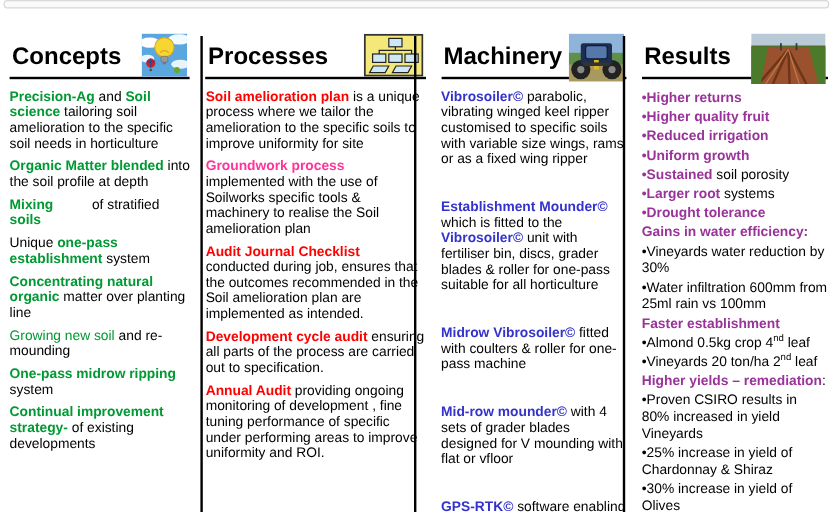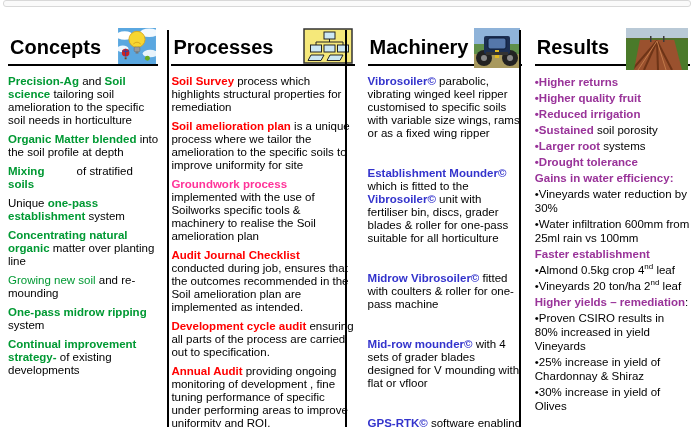--- a/index.html
+++ b/index.html
@@ -97,21 +97,20 @@
             <rect x="7.5" y="17" width="11" height="7"></rect>
             <rect x="21" y="17" width="11" height="7"></rect>
             <rect x="34.5" y="17" width="11" height="7"></rect>
             <path d="M8,27 H21 L18,32.5 H5 Z"></path>
             <path d="M27,27 H40 L37,32.5 H24 Z"></path>
           </g>
         </svg>
       </span>
     </div>
     <div class="col-body">
-        <div class="para"><span style="color: rgb(255, 0, 0); font-weight: bold;">Soil Survey</span><span style="color: rgb(0, 0, 0);"> process which highlights structural properties for remediation</span></div>
         <div class="para"><span style="color: rgb(255, 0, 0); font-weight: bold;">Soil amelioration plan</span><span style="color: rgb(0, 0, 0);"> is a unique process where we tailor the amelioration to the specific soils to improve uniformity for site</span></div>
         <div class="para"><span style="color: rgb(255, 51, 153); font-weight: bold;">Groundwork process</span><span style="color: rgb(0, 0, 0);"> implemented with the use of Soilworks specific tools &amp; machinery to realise the Soil amelioration plan</span></div>
         <div class="para"><span style="color: rgb(255, 0, 0); font-weight: bold;">Audit Journal Checklist</span><span style="color: rgb(0, 0, 0);"> conducted during job, ensures that the outcomes recommended in the Soil amelioration plan are implemented as intended.</span></div>
         <div class="para"><span style="color: rgb(255, 0, 0); font-weight: bold;">Development cycle audit</span><span style="color: rgb(0, 0, 0);"> ensuring all parts of the process are carried out to specification.</span></div>
         <div class="para"><span style="color: rgb(255, 0, 0); font-weight: bold;">Annual Audit</span><span style="color: rgb(0, 0, 0);">  providing ongoing monitoring of development , fine tuning performance of specific under performing areas to improve uniformity and ROI.</span></div>
       </div>
   </div>
 
   <div class="col col-machinery">
     <div class="col-header">
@@ -163,20 +162,21 @@
           <path d="M62,42 L62,12 L48,11 L56,42 Z" fill="#4a7a2a"></path>
           <rect x="24" y="8" width="1.5" height="6" fill="#3a3a3a"></rect>
           <rect x="37" y="8" width="1.5" height="6" fill="#3a3a3a"></rect>
         </svg>
       </span>
     </div>
     <div class="col-body">
         <div class="para"><span style="color: rgb(153, 51, 153); font-weight: bold;">•Higher returns</span></div>
         <div class="para"><span style="color: rgb(153, 51, 153); font-weight: bold;">•Higher quality fruit</span></div>
         <div class="para"><span style="color: rgb(153, 51, 153); font-weight: bold;">•Reduced irrigation</span></div>
+        <div class="para"><span style="color: rgb(153, 51, 153); font-weight: bold;">•Uniform growth</span></div>
         <div class="para"><span style="color: rgb(153, 51, 153); font-weight: bold;">•Sustained</span><span style="color: rgb(0, 0, 0);"> soil porosity</span></div>
         <div class="para"><span style="color: rgb(153, 51, 153); font-weight: bold;">•Larger root</span><span style="color: rgb(0, 0, 0);"> systems</span></div>
         <div class="para"><span style="color: rgb(153, 51, 153); font-weight: bold;">•Drought tolerance</span></div>
         <div class="para"><span style="color: rgb(153, 51, 153); font-weight: bold;">Gains in water efficiency:</span></div>
         <div class="para"><span style="color: rgb(0, 0, 0);">•Vineyards water reduction by 30%</span></div>
         <div class="para"><span style="color: rgb(0, 0, 0);">•Water infiltration 600mm from 25ml rain vs 100mm</span></div>
         <div class="para"><span style="color: rgb(153, 51, 153); font-weight: bold;">Faster establishment</span></div>
         <div class="para"><span style="color: rgb(0, 0, 0);">•Almond 0.5kg crop 4</span><sup style="color: rgb(0, 0, 0);">nd</sup><span style="color: rgb(0, 0, 0);"> leaf</span></div>
         <div class="para"><span style="color: rgb(0, 0, 0);">•Vineyards 20 ton/ha 2</span><sup style="color: rgb(0, 0, 0);">nd</sup><span style="color: rgb(0, 0, 0);"> leaf</span></div>
         <div class="para"><span style="color: rgb(153, 51, 153); font-weight: bold;">Higher yields – remediation</span><span style="color: rgb(0, 0, 0);">:</span></div>

